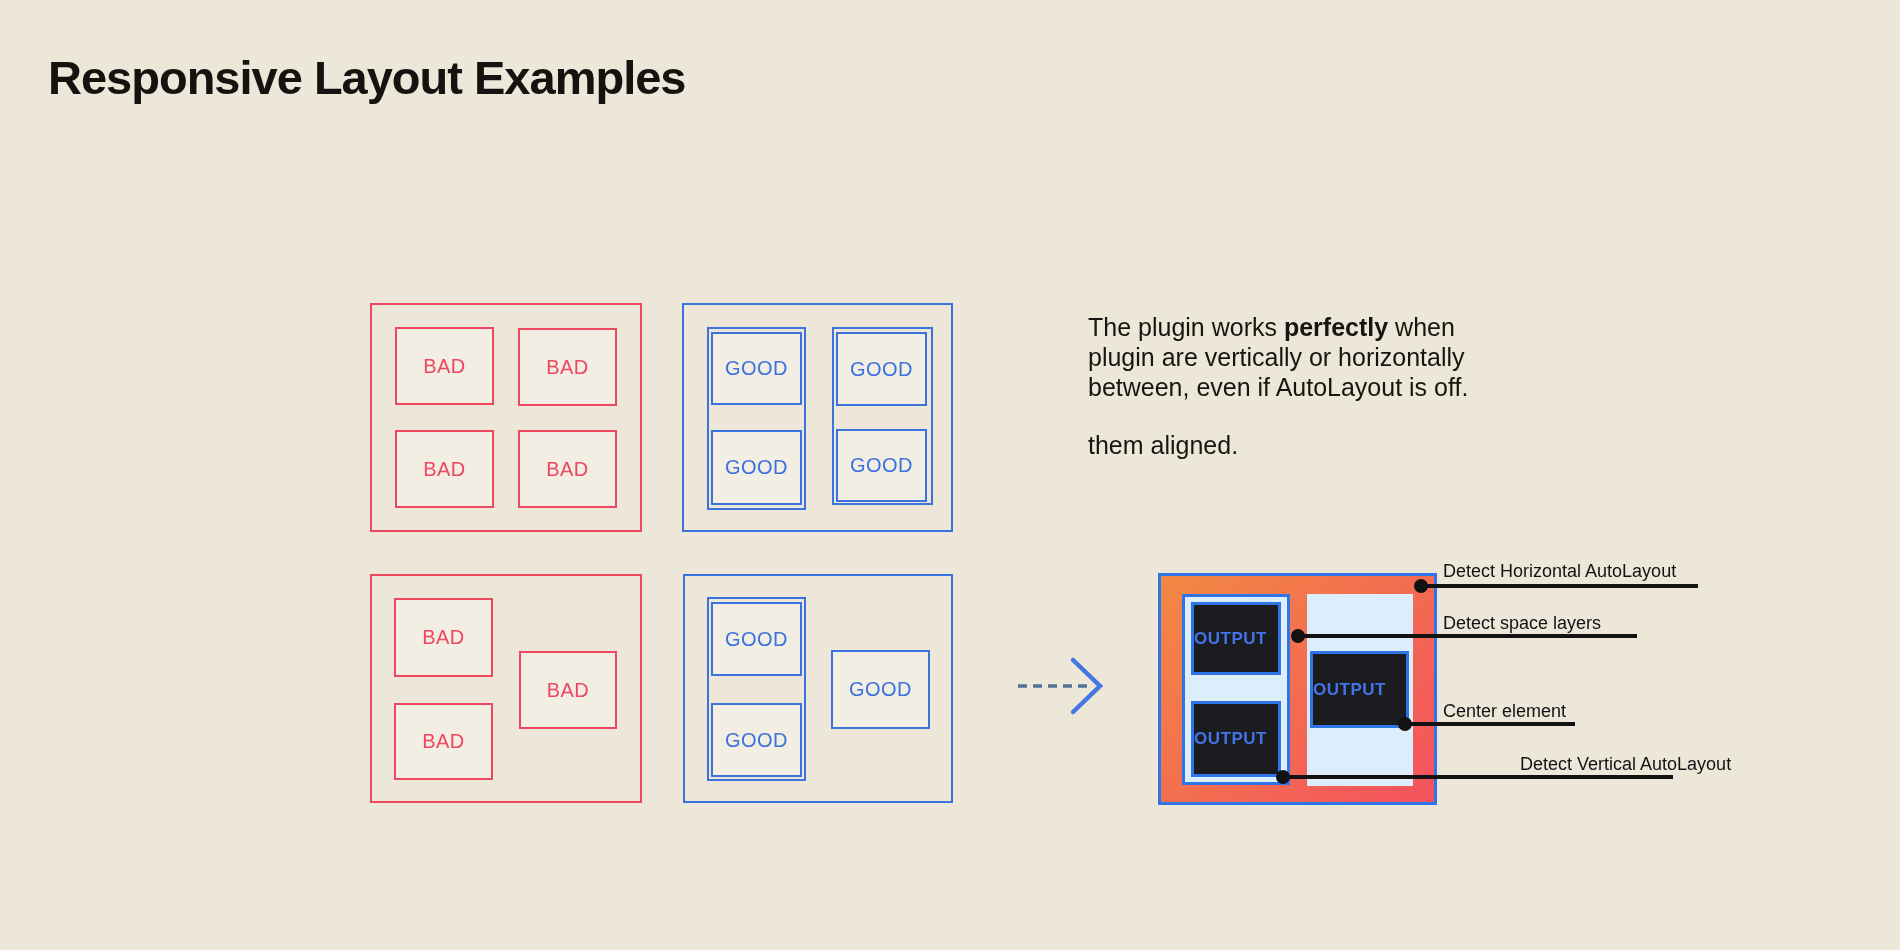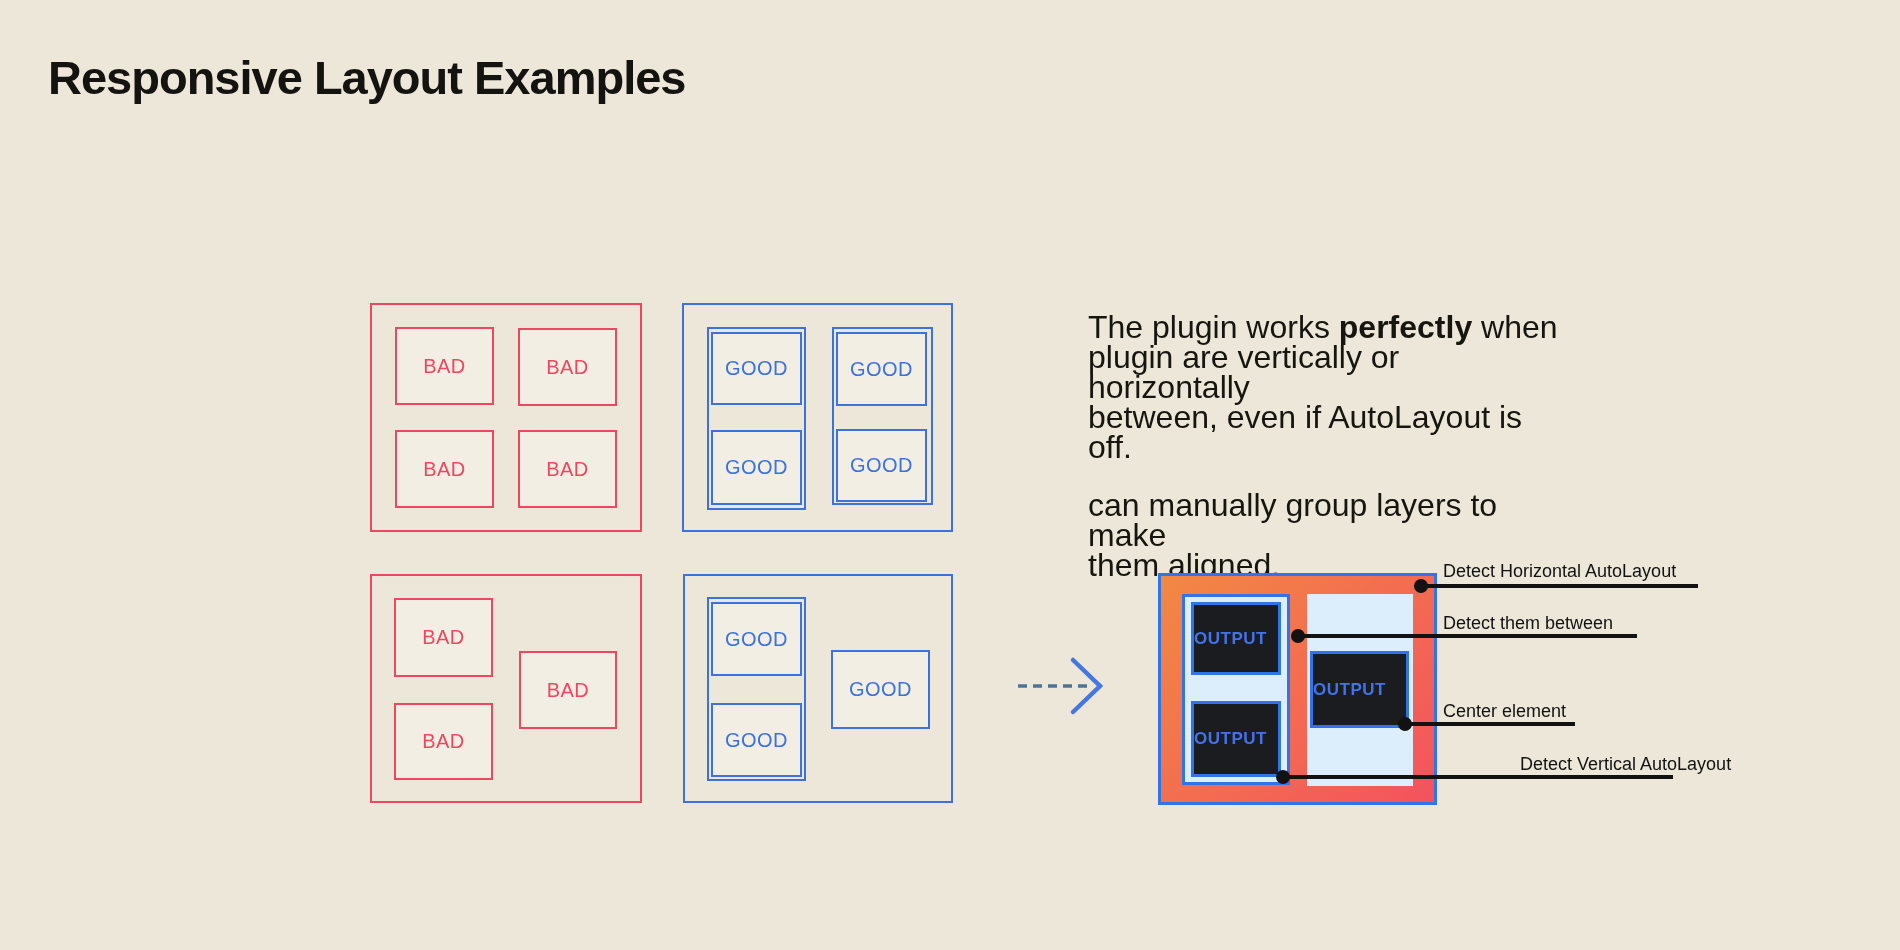--- a/index.html
+++ b/index.html
@@ -27,21 +27,21 @@
     position:absolute; display:flex; align-items:center; justify-content:center;
     background:rgba(255,255,255,0.30);
     font-size:20px; font-weight:500; letter-spacing:0.5px;
   }
   .bad-box  { border:2px solid #EE4760; color:#EE4760; }
   .good-box { border:2px solid #3B72DE; color:#3B72DE; }
   .good-wrap { position:absolute; border:2px solid #3B72DE; }
   
   .description {
     position:absolute; left:1088px; top:312px;
-    font-size:32px; line-height:30px; color:#17150f; width:480px;
+    font-size:25px; line-height:30px; color:#17150f; width:480px;
   }
   .description b { font-weight:700; }
   .description .para2 { margin-top:28px; }
   
   .arrow-svg { position:absolute; left:1005px; top:646px; }
   
   .out-frame {
     position:absolute; left:1158px; top:573px; width:279px; height:232px;
     border:3px solid #2F74E8;
     background:linear-gradient(135deg,#F28843 0%,#F4525E 100%);
@@ -136,21 +136,20 @@
       </div>
   </div>
 
   <div class="description">
     <div class="para1">
       <div><span>The plugin works</span> <b>perfectly</b> <span>when</span></div>
       <div>plugin are vertically or horizontally</div>
       <div>between, even if AutoLayout is off.</div>
     </div>
     <div class="para2">
-      <div>can manually group layers to make</div>
       <div>them aligned.</div>
     </div>
   </div>
 
   <svg class="arrow-svg" width="110" height="80">
     <line x1="13" y1="40" x2="84" y2="40" stroke="#4E7398" stroke-width="3.5" stroke-dasharray="9 6"></line>
     <path d="M68 14 L95 40 L68 66" fill="none" stroke="#4577E3" stroke-width="4.5" stroke-linecap="round" stroke-linejoin="miter"></path>
   </svg>
 
   <div class="out-frame">
@@ -172,21 +171,21 @@
   <div>
     <div class="anno-line" style="left:1421px;top:584px;width:277px">
         <span class="anno-dot"></span>
       </div>
     <div class="anno-label" style="left:1443px;top:560px">Detect Horizontal AutoLayout</div>
   </div>
   <div>
     <div class="anno-line" style="left:1298px;top:634px;width:339px">
         <span class="anno-dot"></span>
       </div>
-    <div class="anno-label" style="left:1443px;top:612px">Detect them between</div>
+    <div class="anno-label" style="left:1443px;top:612px">Detect space layers</div>
   </div>
   <div>
     <div class="anno-line" style="left:1405px;top:722px;width:170px">
         <span class="anno-dot"></span>
       </div>
     <div class="anno-label" style="left:1443px;top:700px">Center element</div>
   </div>
   <div>
     <div class="anno-line" style="left:1283px;top:775px;width:390px">
         <span class="anno-dot"></span>

